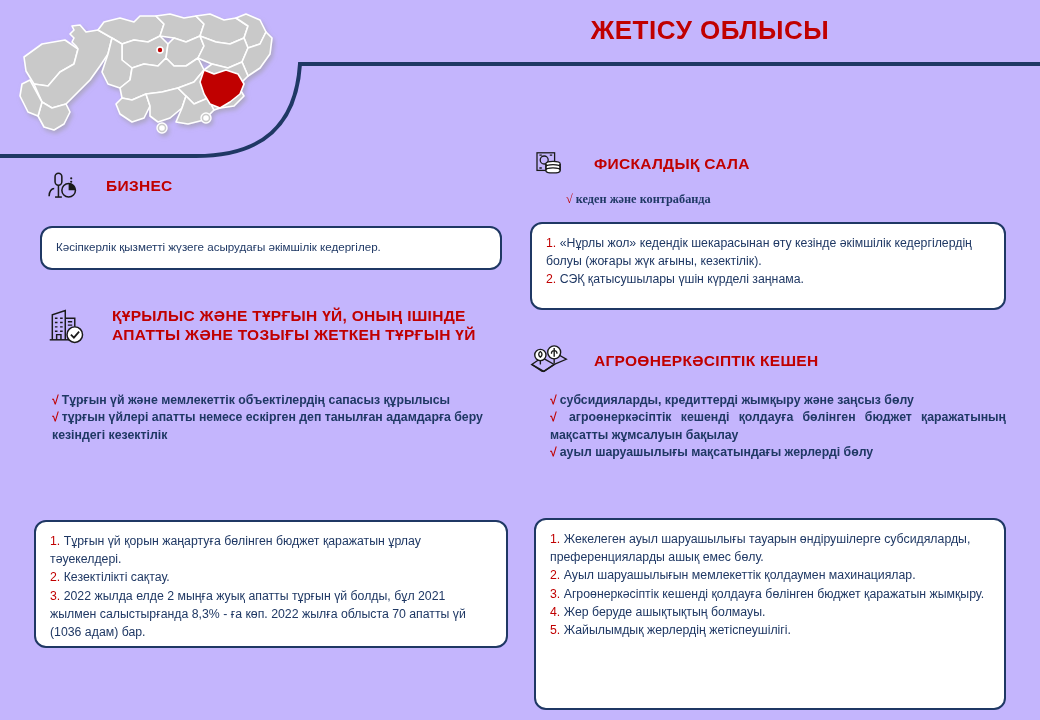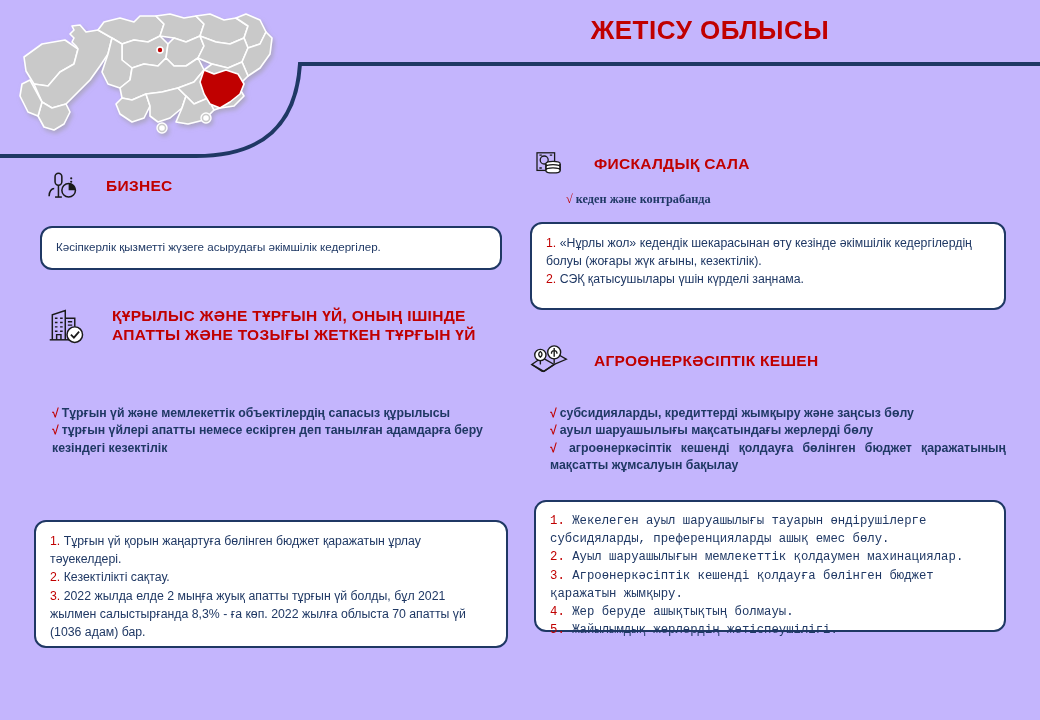--- a/index.html
+++ b/index.html
@@ -76,21 +76,21 @@
   .sec-title {
     color: #C00000;
     font-weight: bold;
     font-size: 15.5px;
     line-height: 1.22;
     letter-spacing: 0.3px;
   }
   .sec-title.two-line { font-size: 15.5px; }
 
   .bullets {
-    margin-top: 13px;
+    margin-top: 0;
     color: #1F3864;
     font-weight: bold;
     font-size: 12.3px;
     line-height: 1.42;
   }
   .bullet {
     margin-bottom: 0px;
   }
   .bullet .chk {
     color: #C00000;
@@ -129,21 +129,21 @@
 
   #sec-fiscal     { left: 528px; top: 143px; width: 480px; }
   #box-fiscal     { position: absolute; left: 530px; top: 222px; width: 476px; height: 88px; }
 
   #sec-housing    { left: 46px;  top: 305px; width: 470px; }
   #bul-housing    { position: absolute; left: 52px; top: 392px; width: 460px; }
   #box-housing    { position: absolute; left: 34px; top: 520px; width: 474px; height: 128px; }
 
   #sec-agro       { left: 528px; top: 340px; width: 480px; }
   #bul-agro       { position: absolute; left: 550px; top: 392px; width: 456px; }
-  #box-agro       { position: absolute; left: 534px; top: 500px; width: 472px; height: 132px; font-family: Liberation Mono, monospace; }
+  #box-agro       { position: absolute; left: 534px; top: 518px; width: 472px; height: 192px; }
 </style>
 </head>
 <body>
 
 <div id="slide">
 
   <svg class="header-curve" viewBox="0 0 1040 175" width="1040" height="175">
     <path d="M 0 156 L 196 156 C 262 156 296 126 300 64 L 1040 64" fill="none" stroke="#1F3864" stroke-width="4"></path>
   </svg>
 
@@ -292,25 +292,25 @@
           <path d="M30 7 L30 17 M30 10 C27.5 10 26.5 12 27 13.5 M30 10 C32.5 10 33.5 12 33 13.5"></path>
         </svg>
       </span>
       <span class="sec-title">АГРОӨНЕРКӘСІПТІК  КЕШЕН</span>
     </div>
   </div>
   <div class="bullets" id="bul-agro">
     <div class="bullet">
       <span class="chk">√</span><span>субсидияларды, кредиттерді жымқыру және заңсыз бөлу</span>
     </div>
+    <div class="bullet just">
+      <span class="chk">√</span> <span>агроөнеркәсіптік кешенді қолдауға бөлінген бюджет қаражатының мақсатты жұмсалуын бақылау</span>
+    </div>
     <div class="bullet">
       <span class="chk">√</span><span>ауыл шаруашылығы мақсатындағы жерлерді бөлу</span>
-    </div>
-    <div class="bullet just">
-      <span class="chk">√</span> <span>агроөнеркәсіптік кешенді қолдауға бөлінген бюджет қаражатының мақсатты жұмсалуын бақылау</span>
     </div>
   </div>
   <div class="box" id="box-agro">
     <p><span class="num">1.</span> <span>Жекелеген ауыл шаруашылығы тауарын өндірушілерге субсидяларды, преференцияларды ашық емес бөлу.</span></p>
     <p><span class="num">2.</span> <span>Ауыл шаруашылығын мемлекеттік қолдаумен махинациялар.</span></p>
     <p><span class="num">3.</span> <span>Агроөнеркәсіптік кешенді қолдауға бөлінген бюджет қаражатын жымқыру.</span></p>
     <p><span class="num">4.</span> <span>Жер беруде ашықтықтың болмауы.</span></p>
     <p><span class="num">5.</span> <span>Жайылымдық жерлердің жетіспеушілігі.</span></p>
   </div>
 

